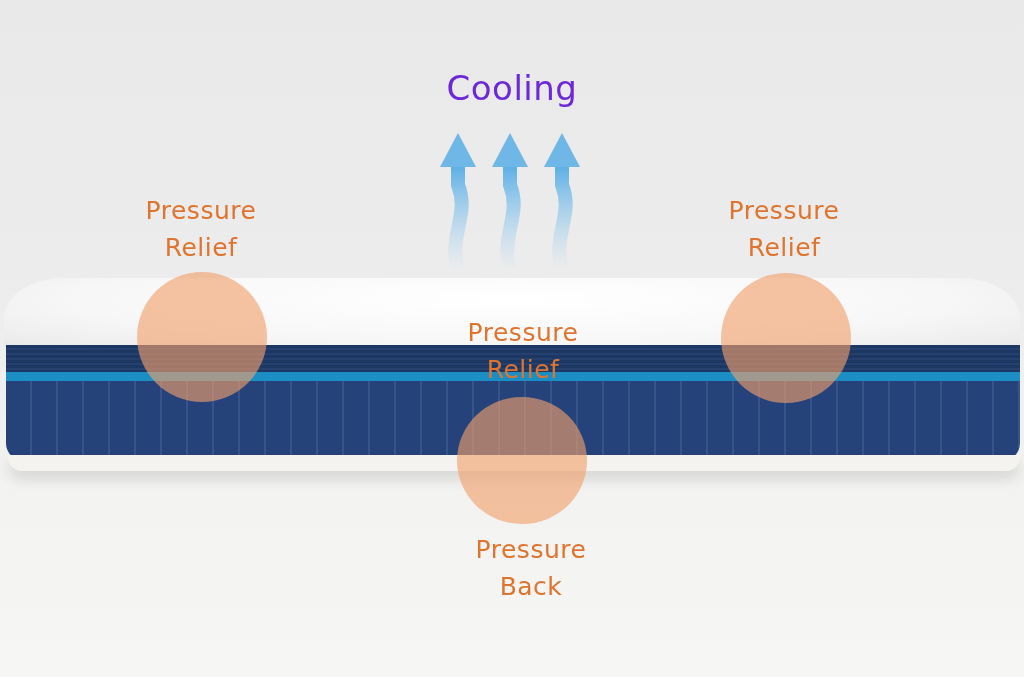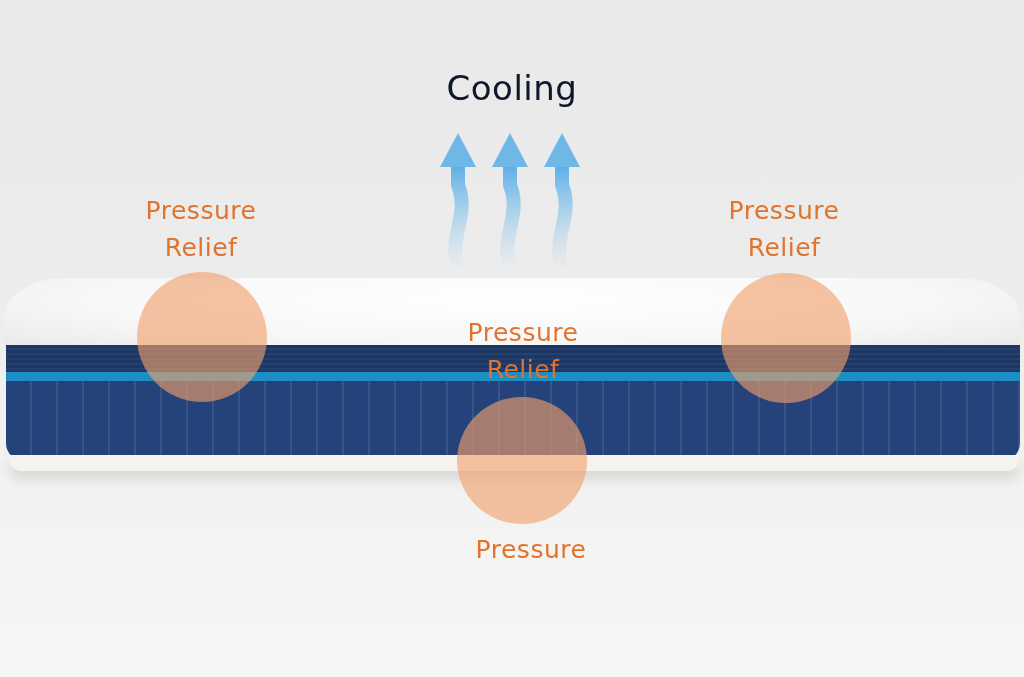--- a/index.html
+++ b/index.html
@@ -23,21 +23,21 @@
 </style>
 </head>
 <body>
 
 <div class="abs mattress-top"></div>
 <div class="abs border-band"></div>
 <div class="abs blue-stripe"></div>
 <div class="abs side"></div>
 <div class="abs base"></div>
 
-<div class="label" style="left:412px;top:70px;width:200px;color:#0f172a;font-size:34px;">Cooling</div>
+<div class="label" style="left:412px;top:70px;width:200px;color:#6d28d9;font-size:34px;">Cooling</div>
 
 <svg class="abs" style="left:430px;top:125px;" width="160" height="145" viewBox="0 0 160 145">
   <defs>
     <linearGradient id="ag" x1="0" y1="0" x2="0" y2="1">
       <stop offset="0" stop-color="#5aaee6" stop-opacity="1"></stop>
       <stop offset="1" stop-color="#9fd0f0" stop-opacity="0"></stop>
     </linearGradient>
   </defs>
   <g>
     <path d="M28 145 C18 110 40 90 28 60 L28 40" stroke="url(#ag)" stroke-width="14" fill="none"></path>
@@ -64,13 +64,14 @@
 <div class="label" style="left:684px;top:192px;width:200px;color:#e0742e;">
   <div>Pressure</div>
   <div>Relief</div>
 </div>
 <div class="label" style="left:423px;top:314px;width:200px;color:#e0742e;">
   <div>Pressure</div>
   <div>Relief</div>
 </div>
 <div class="label" style="left:431px;top:531px;width:200px;color:#e0742e;">
   <div>Pressure</div>
+  <div>Back</div>
 </div>
 
 </body></html>

